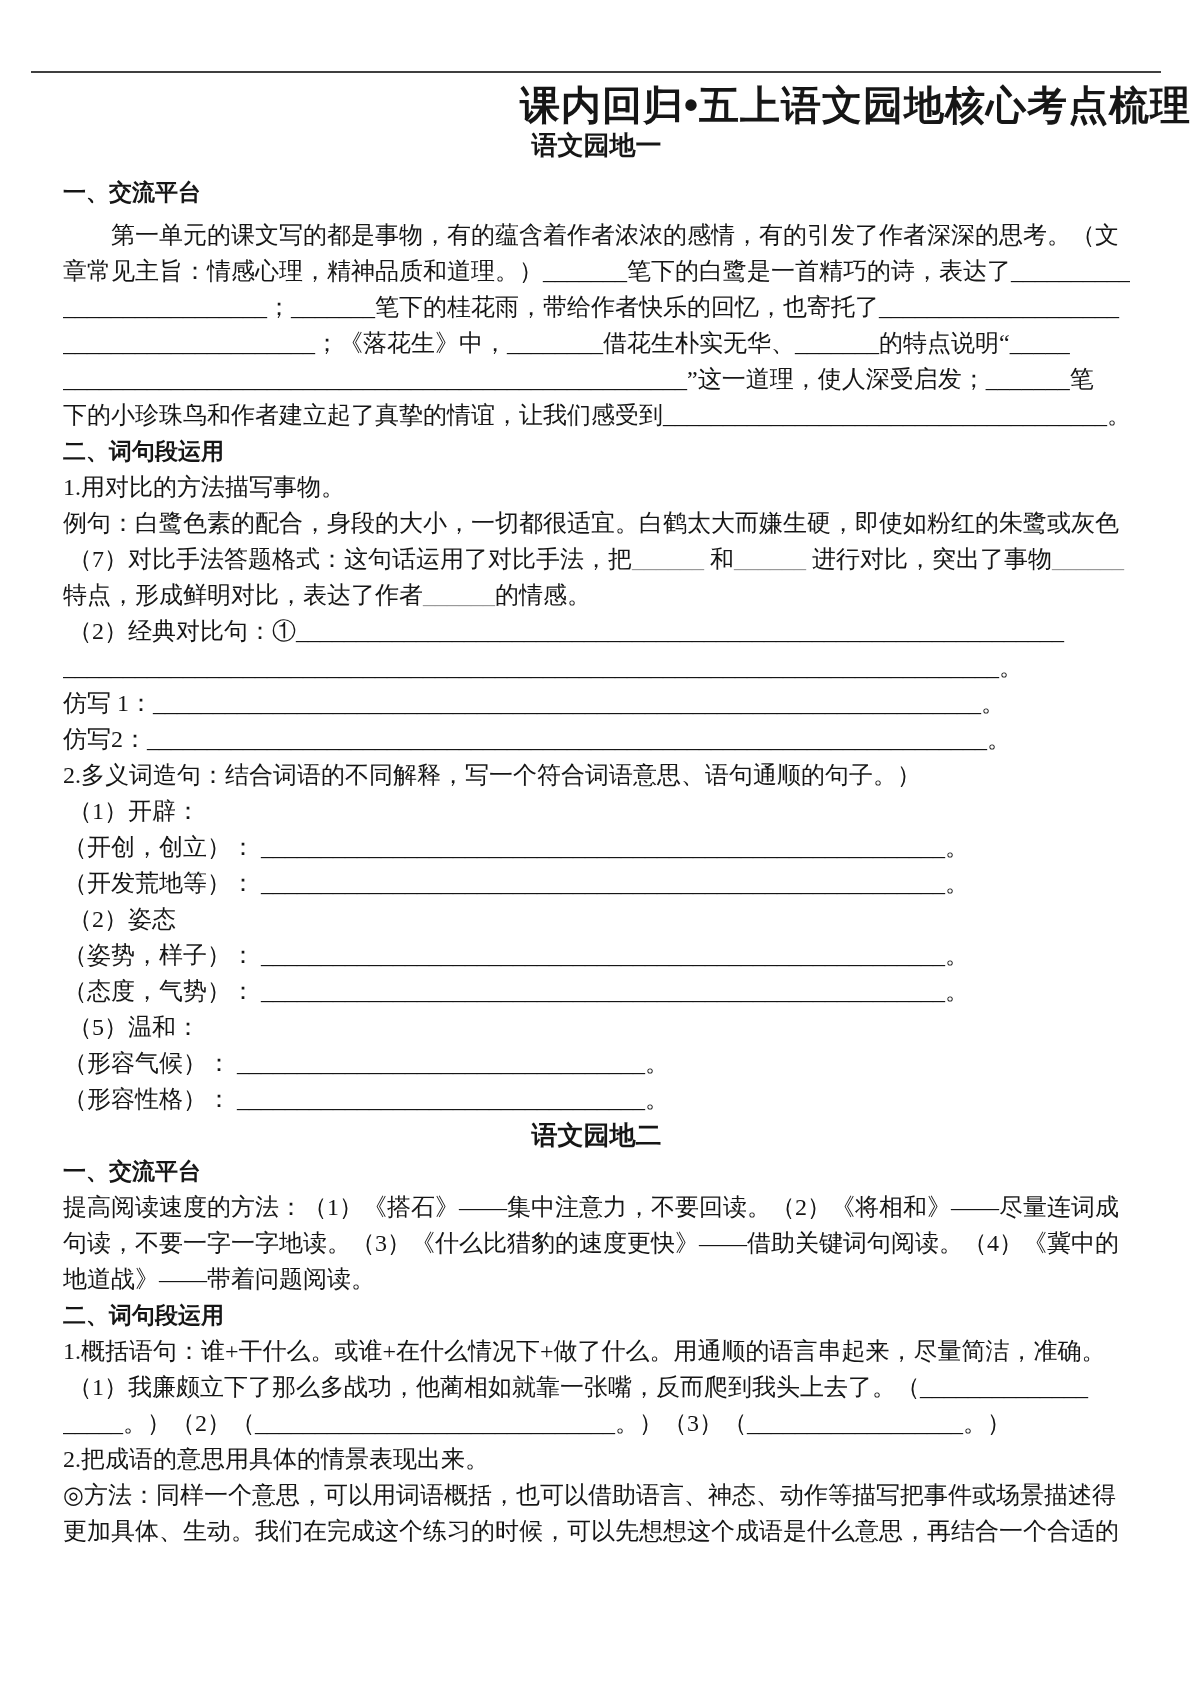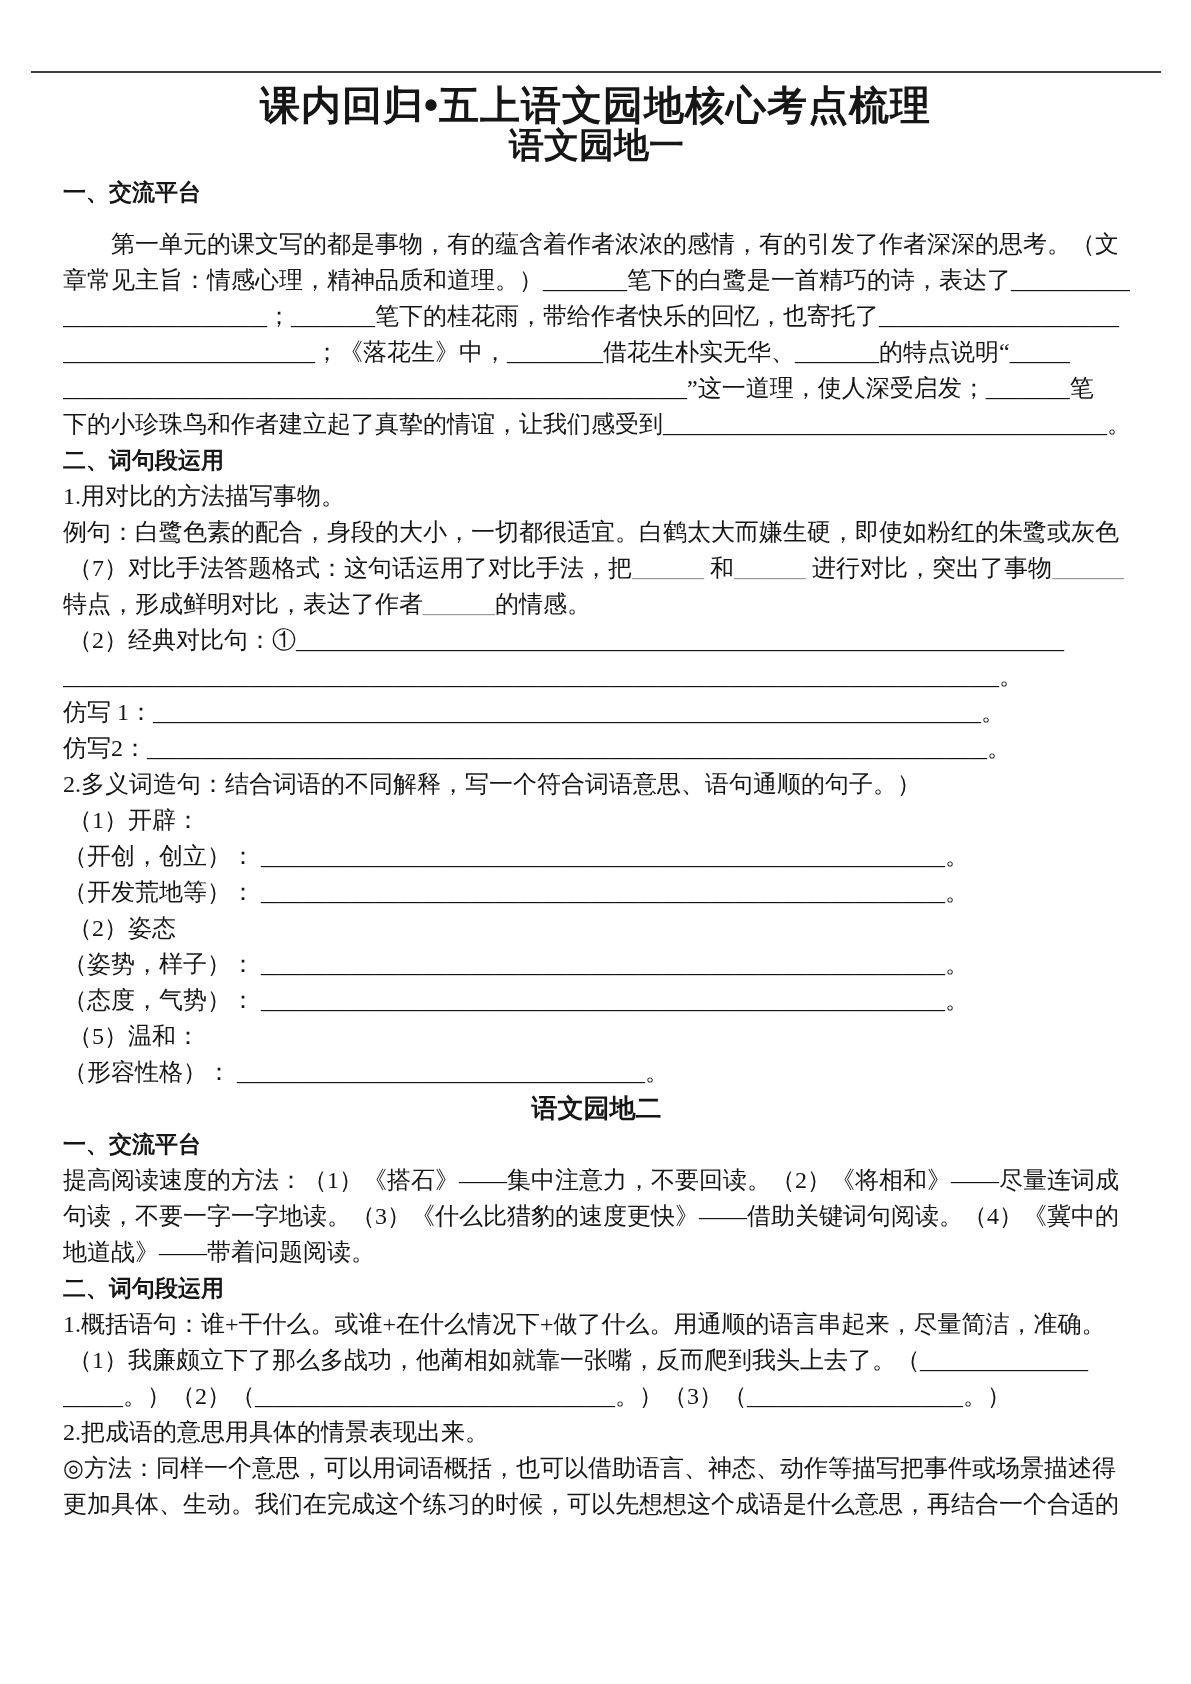--- a/index.html
+++ b/index.html
@@ -14,46 +14,46 @@
   .top-rule {
     border-top:2px solid #3f3f3f;
     margin:71px 30px 0 31px;
     height:0;
   }
   .title {
     font-family:"Liberation Sans","DejaVu Sans",sans-serif;
     font-weight:bold;
     font-size:40px;
     line-height:46px;
-    text-align:center;
+    text-align:right;
     letter-spacing:1px;
     margin:9px 0 0 0;
   }
   .content {
     margin:0 61px 0 63px;
     font-size:24px;
   }
   .center-sub {
     font-family:"Liberation Sans","DejaVu Sans",sans-serif;
     font-weight:bold;
-    font-size:35px;
+    font-size:26px;
     line-height:30px;
     text-align:center;
     margin:2px 0 0 0;
   }
   .center-sub.inflow { line-height:36px; margin:0; font-size:26px; }
   .sec {
     font-family:"Liberation Sans","DejaVu Sans",sans-serif;
     font-weight:bold;
     font-size:23px;
     line-height:36px;
     margin:0;
   }
   .mt14 { margin-top:14px; }
-  .mt12 { margin-top:16px; }
+  .mt12 { margin-top:7px; }
   .line {
     line-height:36px;
     height:36px;
     white-space:nowrap;
     overflow:hidden;
   }
   .indent { text-indent:48px; }
   .pad1 { padding-left:5px; }
   .blank-gray { color:#9a9a9a; }
   .line, .sec, .center-sub, .title { -webkit-font-smoothing:antialiased; }
@@ -96,20 +96,21 @@
 
     <div class="line pad1">（1）开辟：</div>
     <div class="line">（开创，创立）： _________________________________________________________。</div>
     <div class="line">（开发荒地等）： _________________________________________________________。</div>
 
     <div class="line pad1">（2）姿态</div>
     <div class="line">（姿势，样子）： _________________________________________________________。</div>
     <div class="line">（态度，气势）： _________________________________________________________。</div>
 
     <div class="line pad1">（5）温和：</div>
+    <div class="line">（形容气候）： __________________________________。</div>
     <div class="line">（形容性格）： __________________________________。</div>
 
     <h2 class="center-sub inflow">语文园地二</h2>
 
     <h3 class="sec">一、交流平台</h3>
 
     <div class="line">提高阅读速度的方法：（1）《搭石》——集中注意力，不要回读。（2）《将相和》——尽量连词成</div>
     <div class="line">句读，不要一字一字地读。（3）《什么比猎豹的速度更快》——借助关键词句阅读。（4）《冀中的</div>
     <div class="line">地道战》——带着问题阅读。</div>
 

